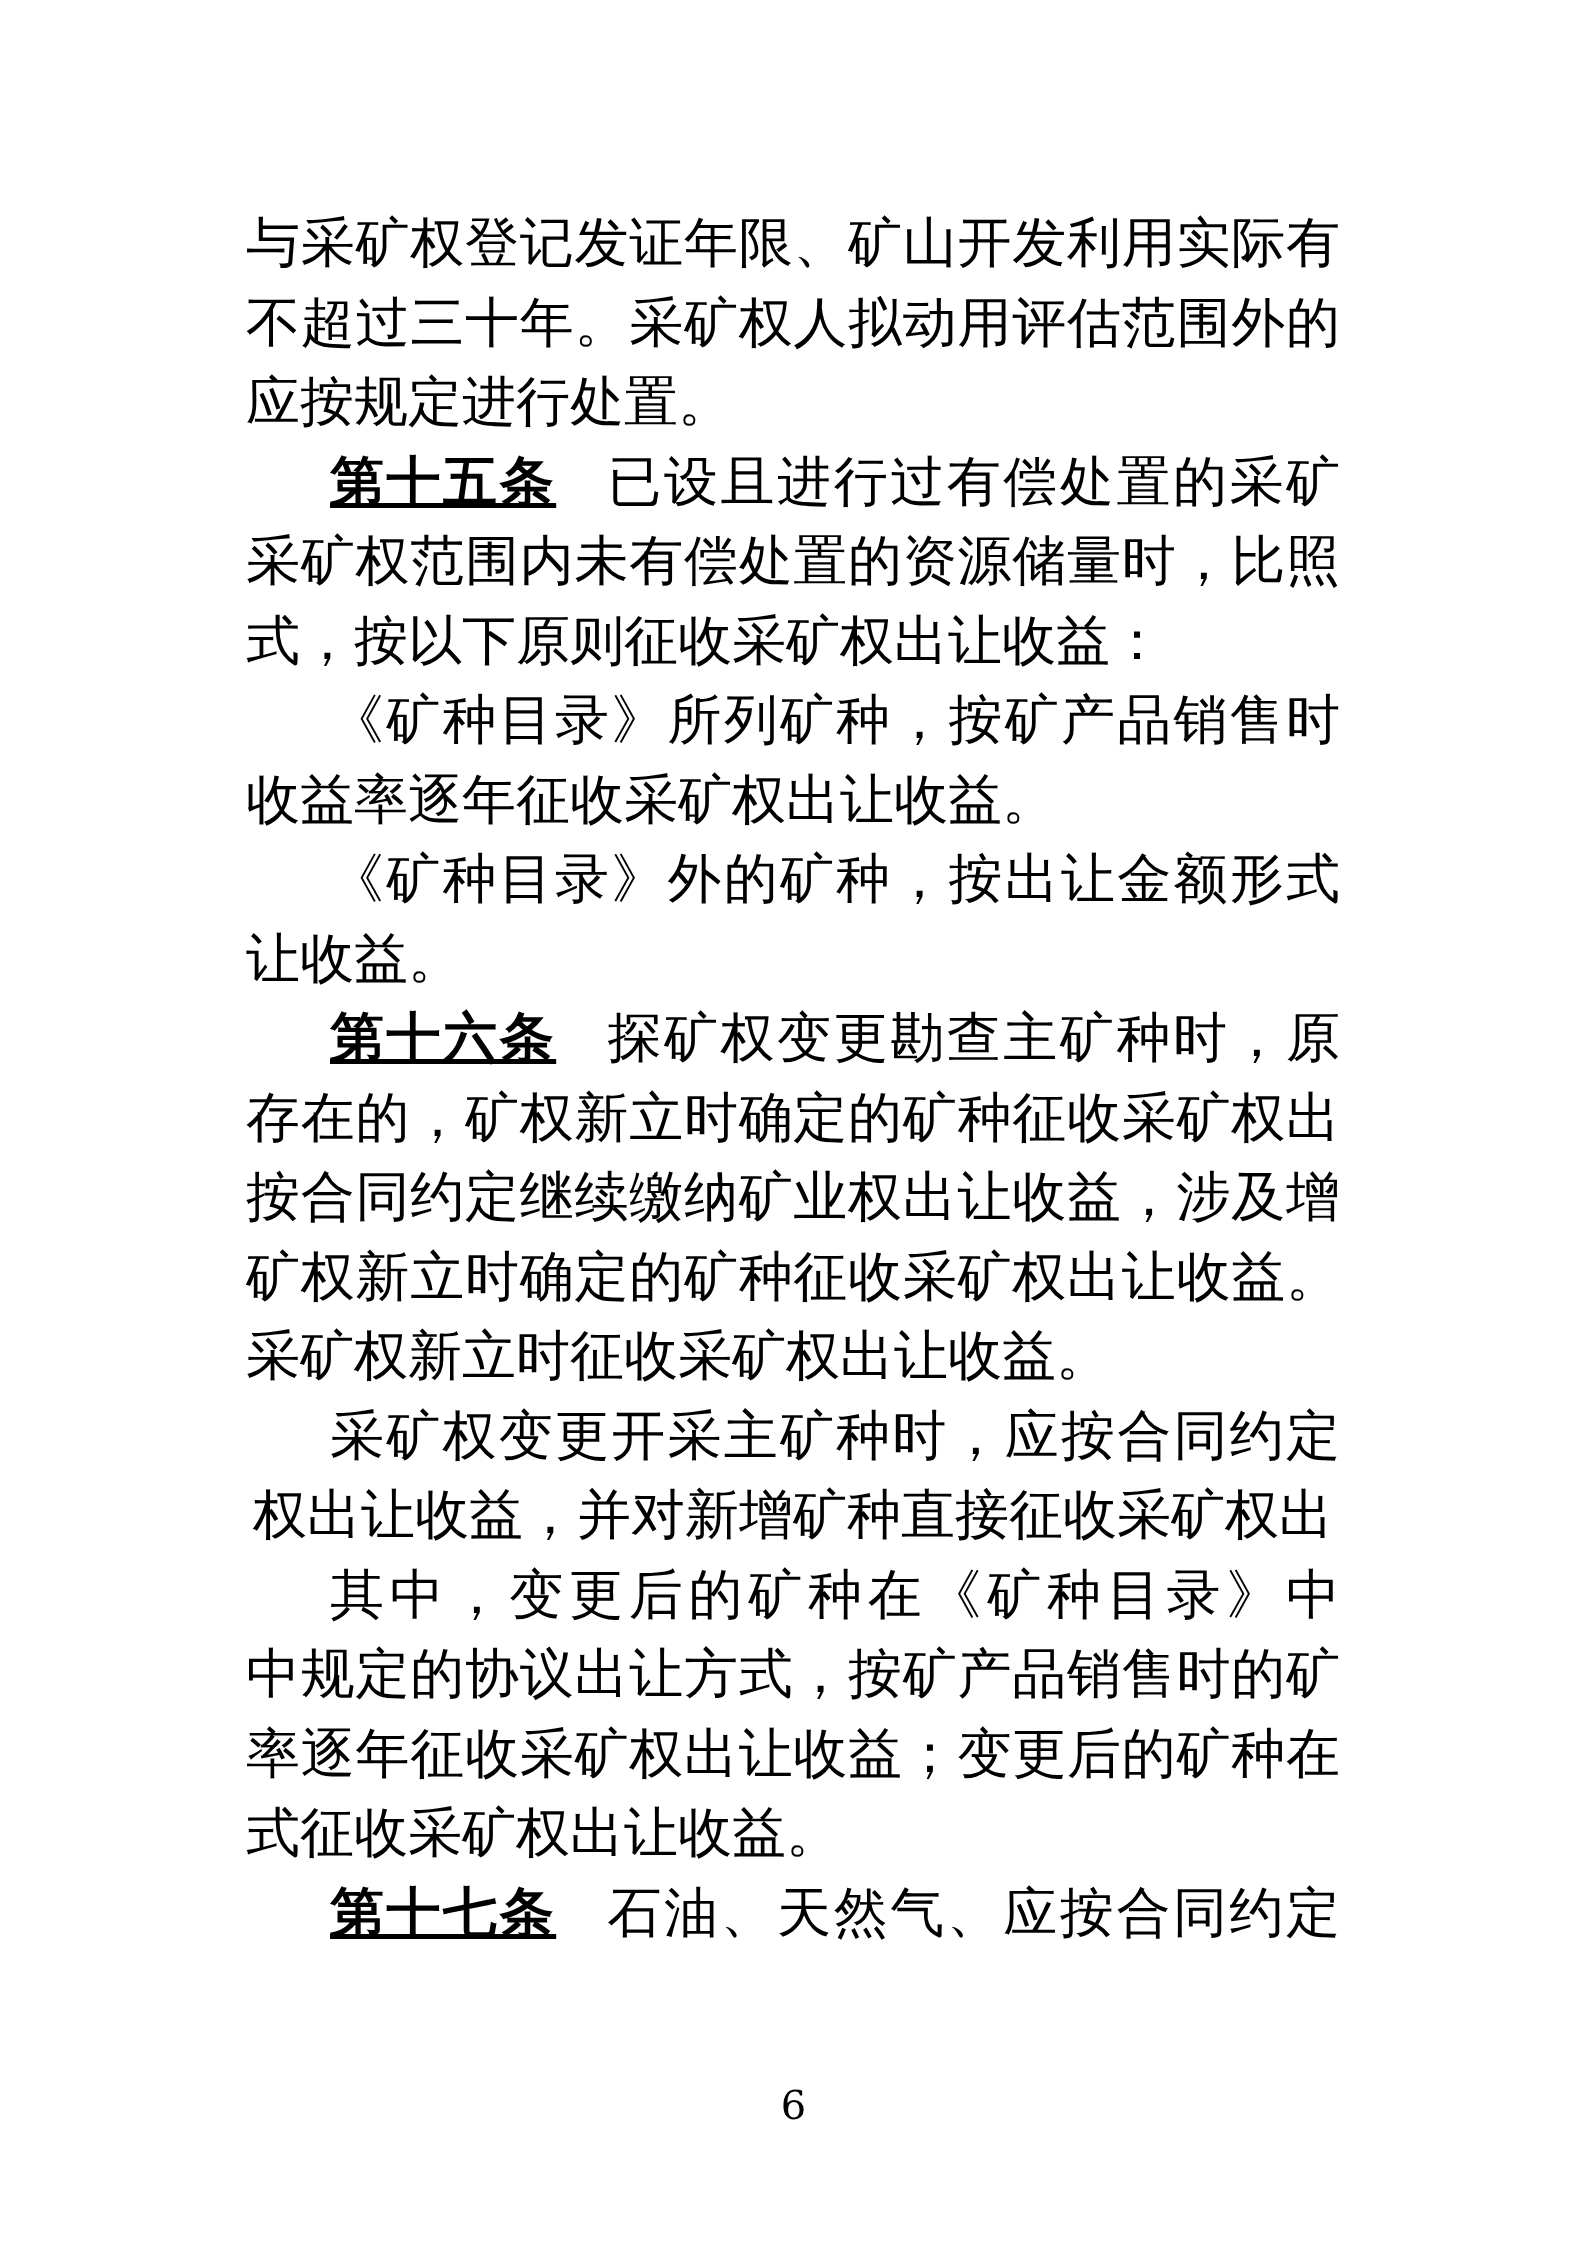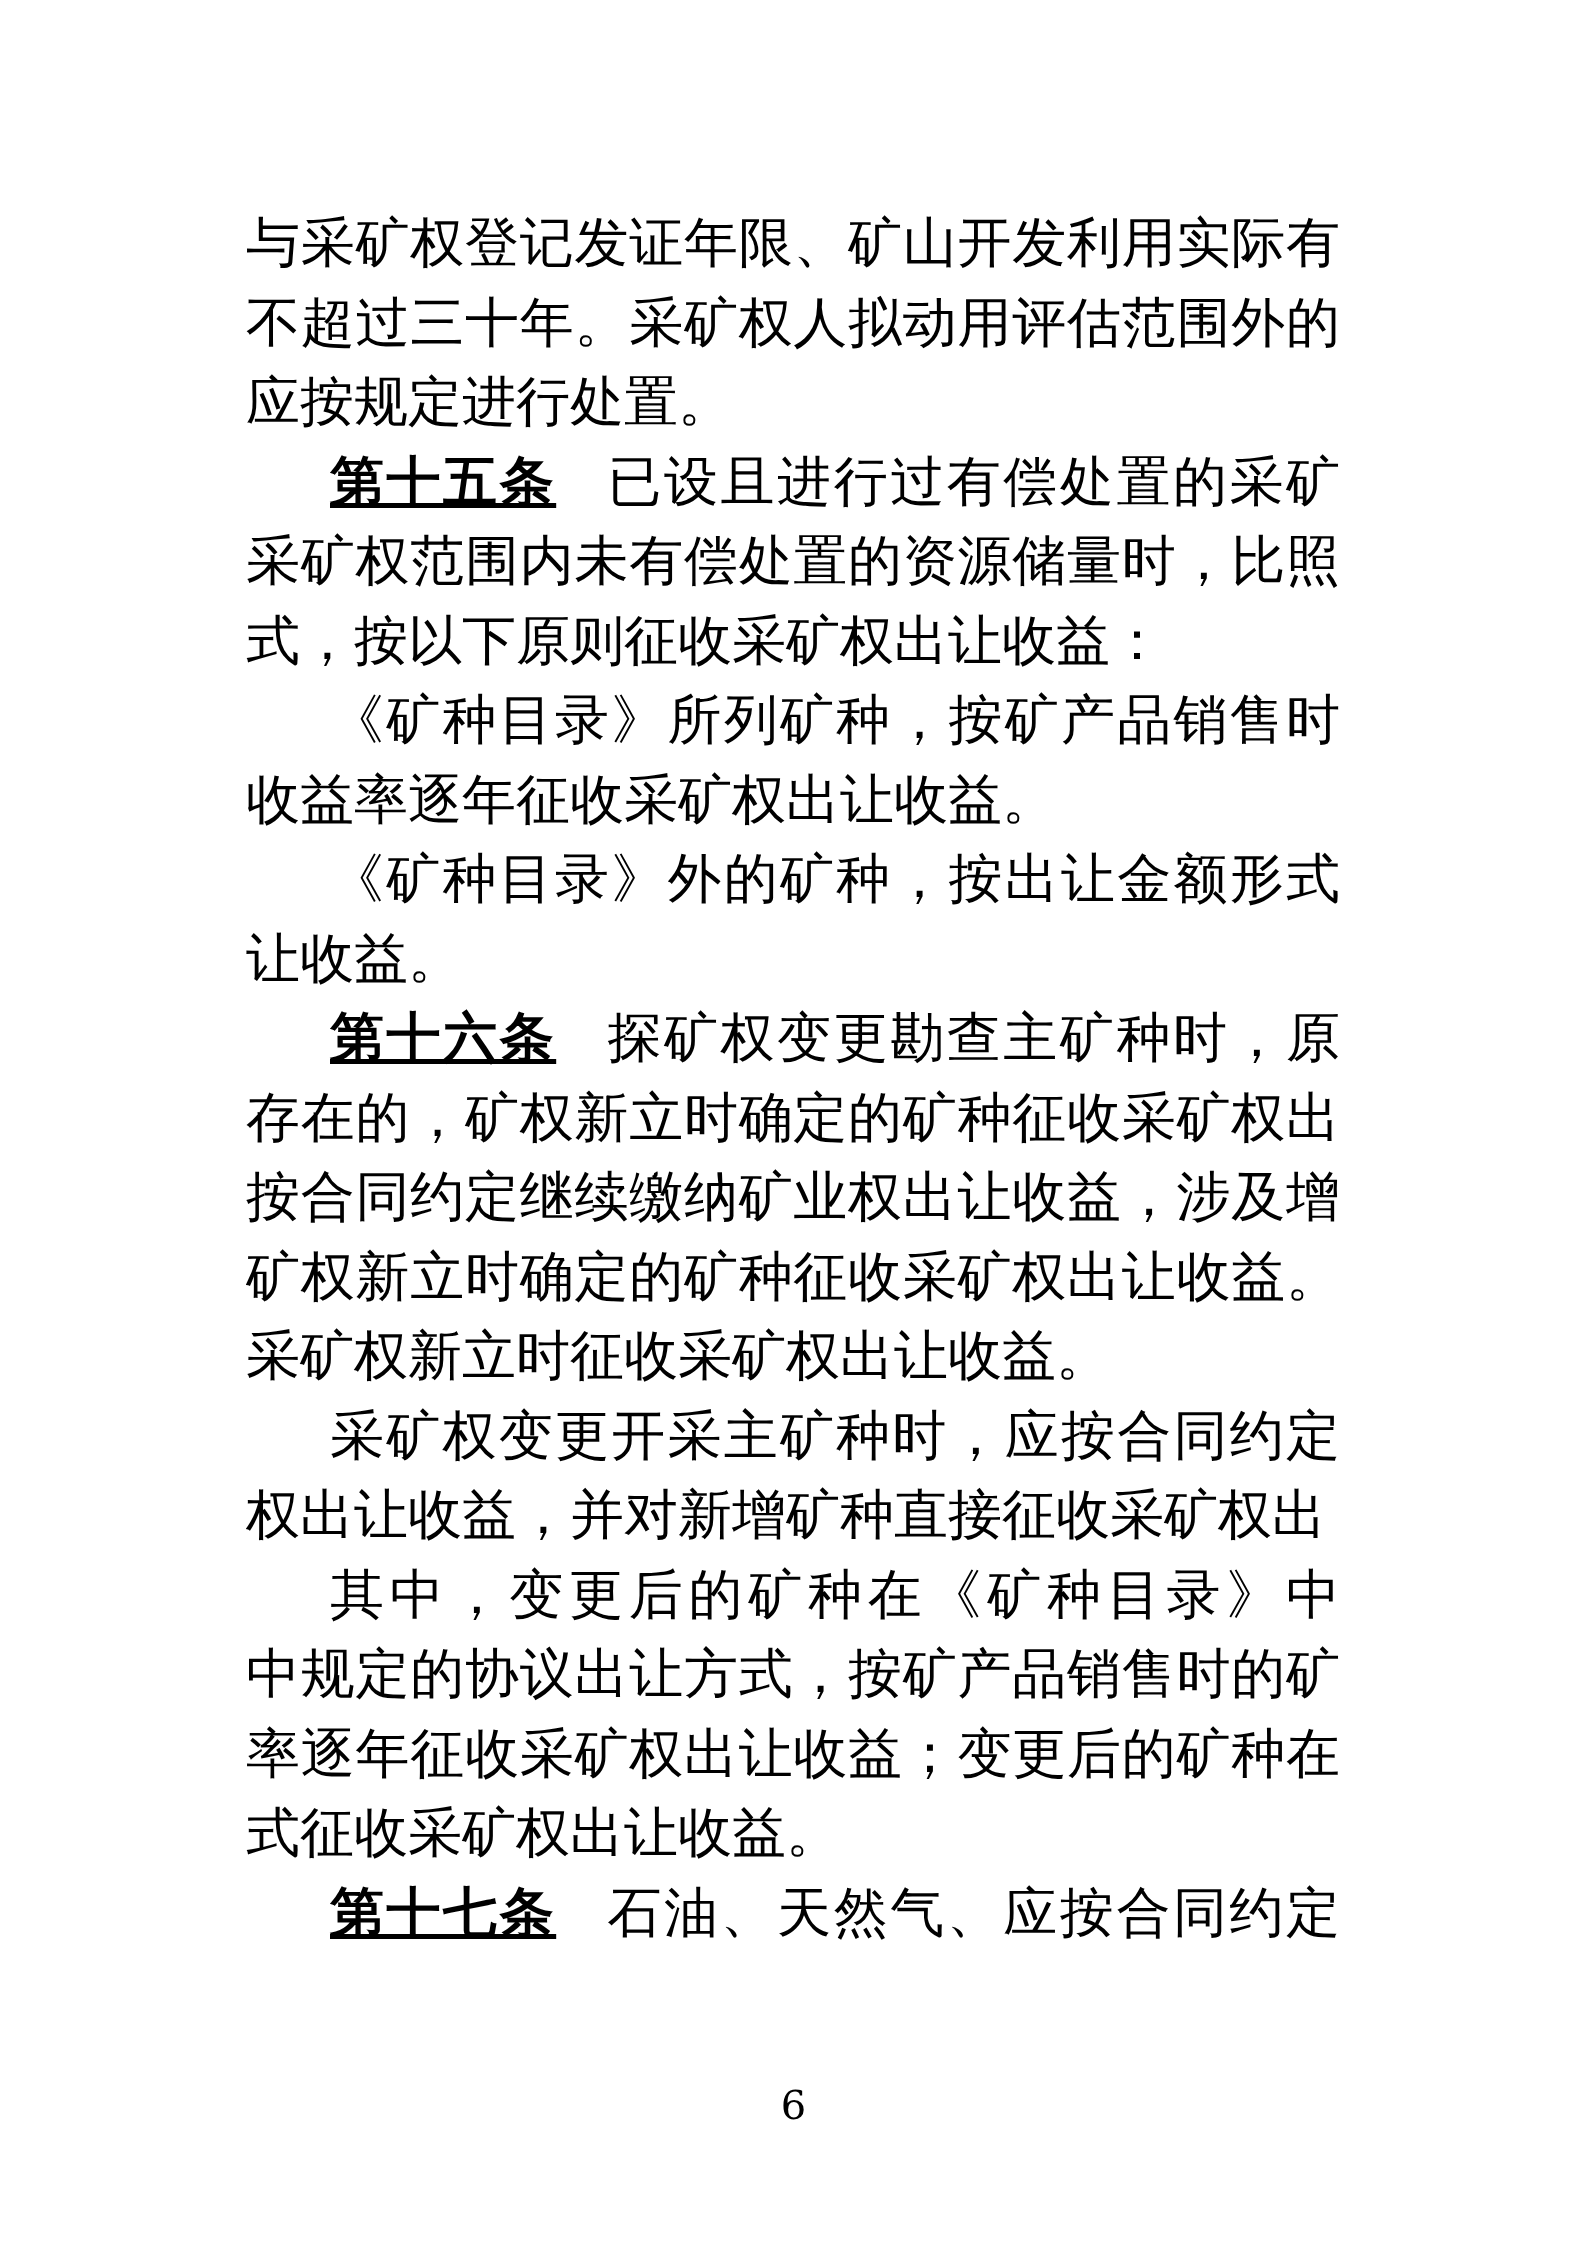--- a/index.html
+++ b/index.html
@@ -25,21 +25,21 @@
   .line {
     height: 79.5px;
     line-height: 79.5px;
     font-size: 54px;
     text-align: justify;
     text-align-last: justify;
     overflow: hidden;
     white-space: normal;
   }
   .line.flush {
-    text-align: left;
+    text-align: center;
     text-align-last: left;
   }
   .line.indent {
     padding-left: 84px;
   }
   .article-head {
     font-weight: 700;
     margin-right: 0.95em;
     text-decoration: underline;
   }

